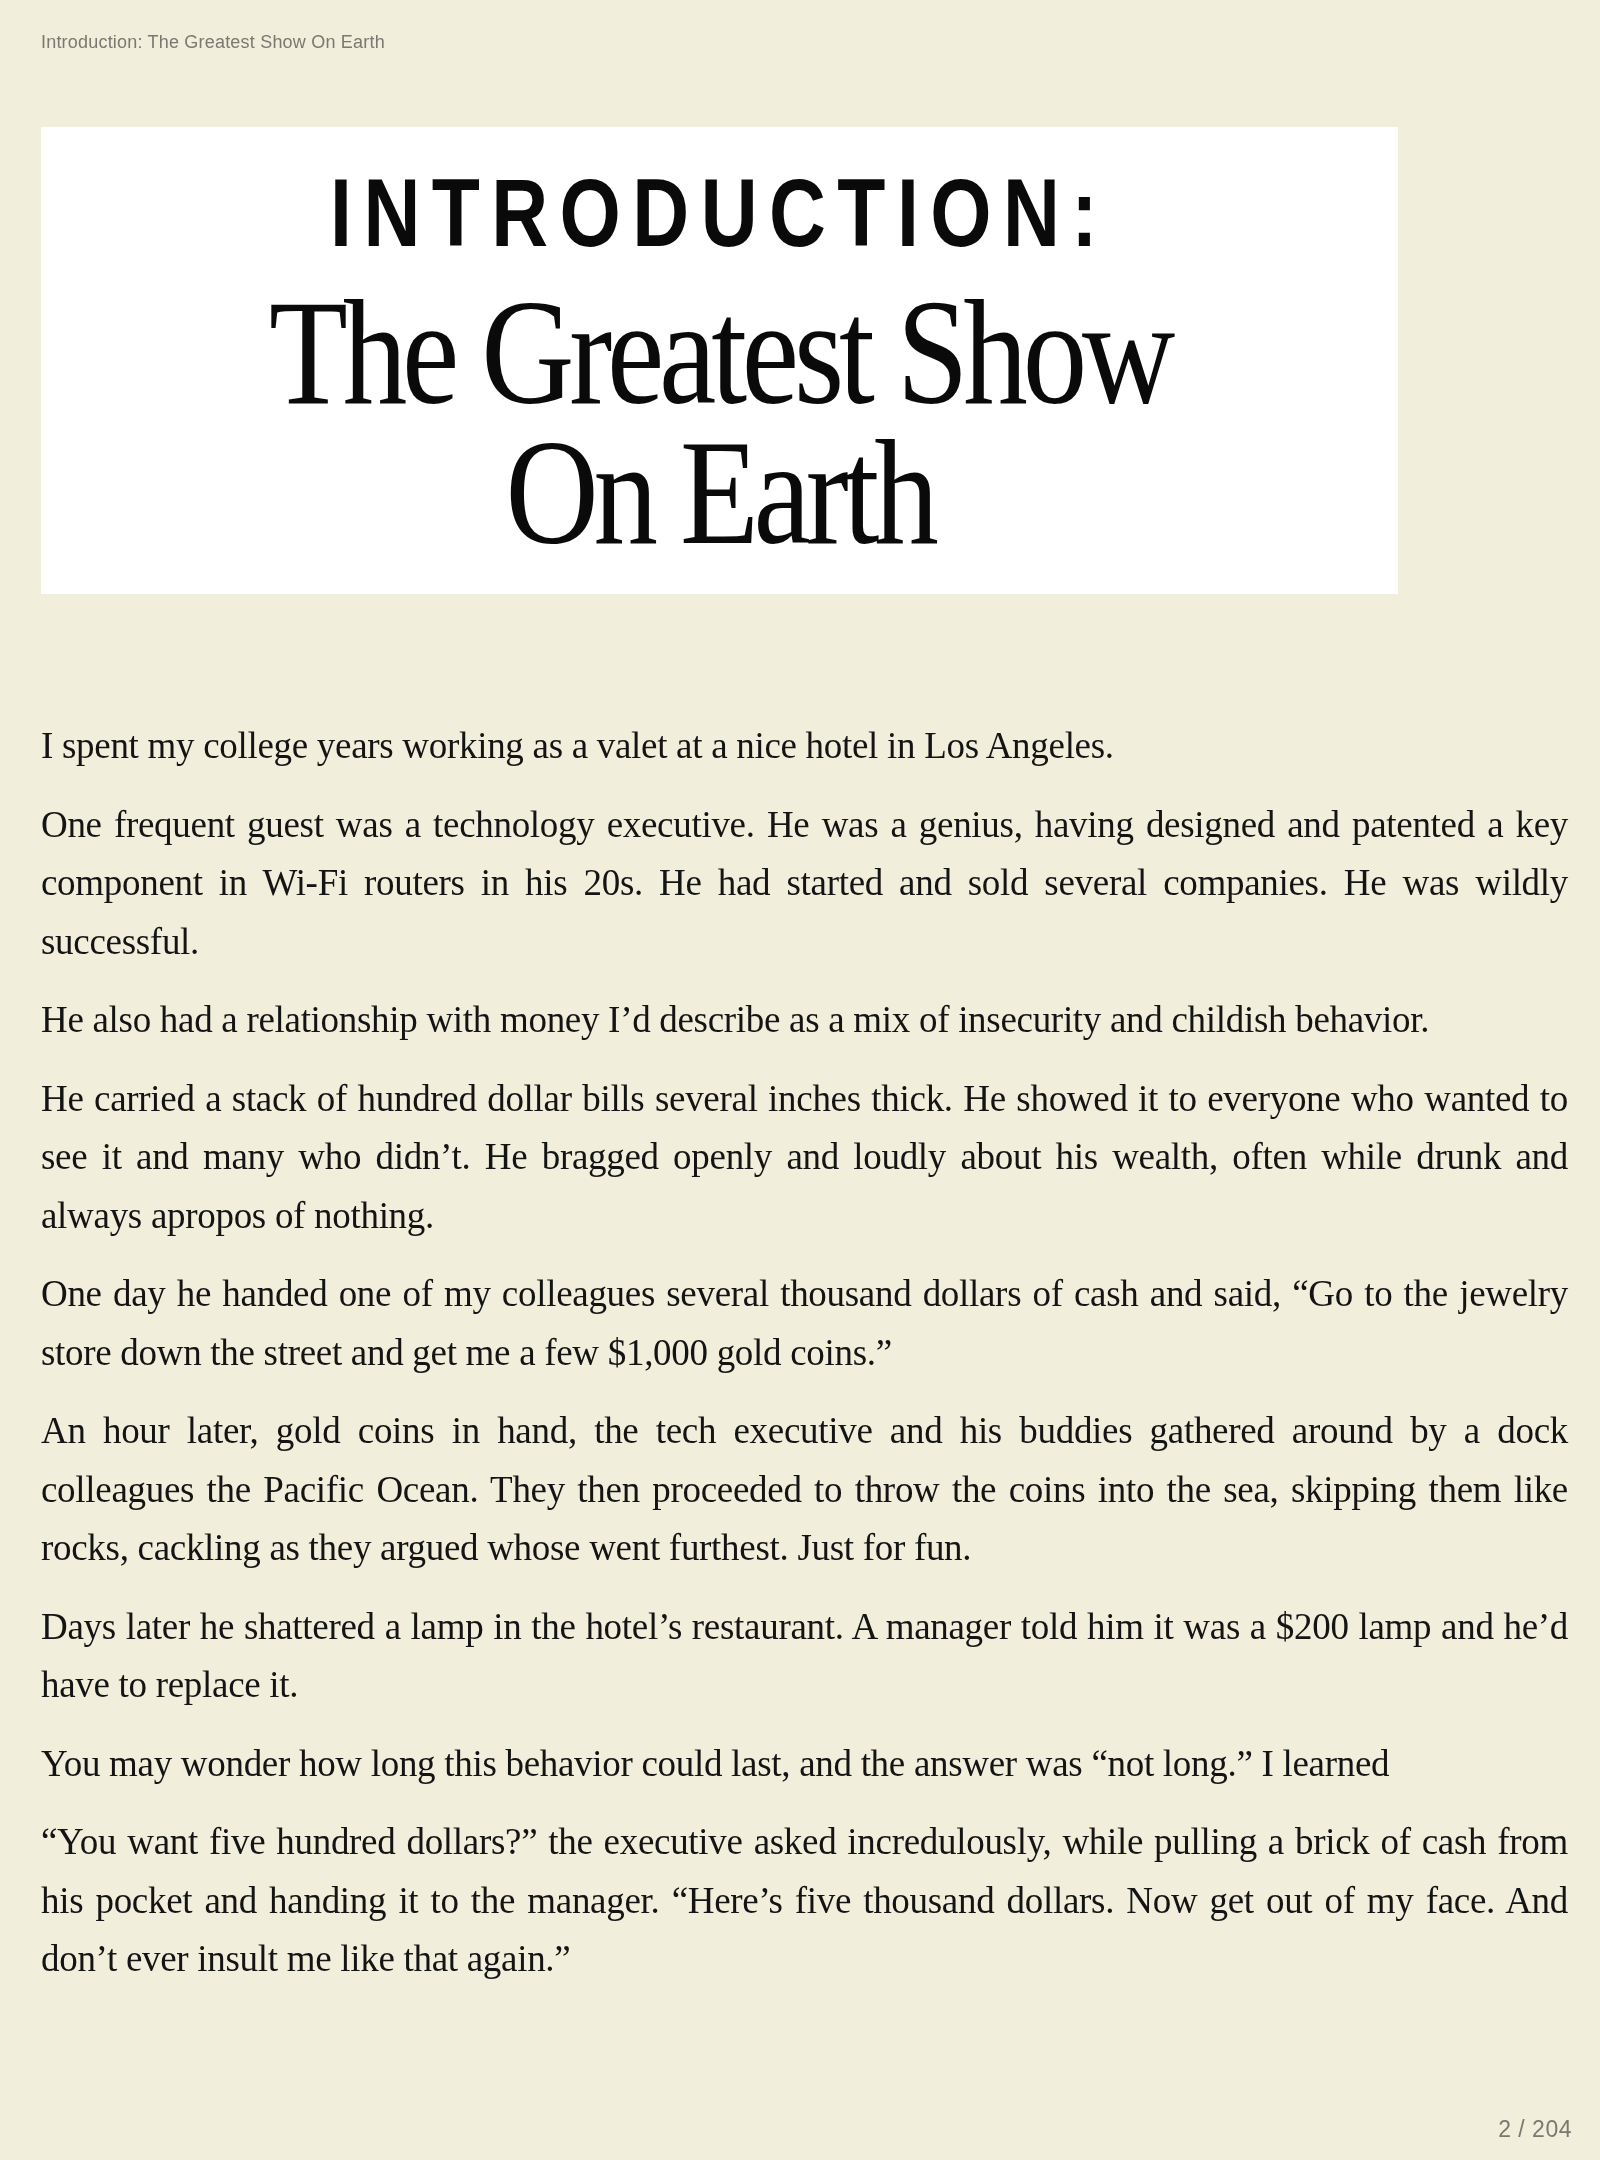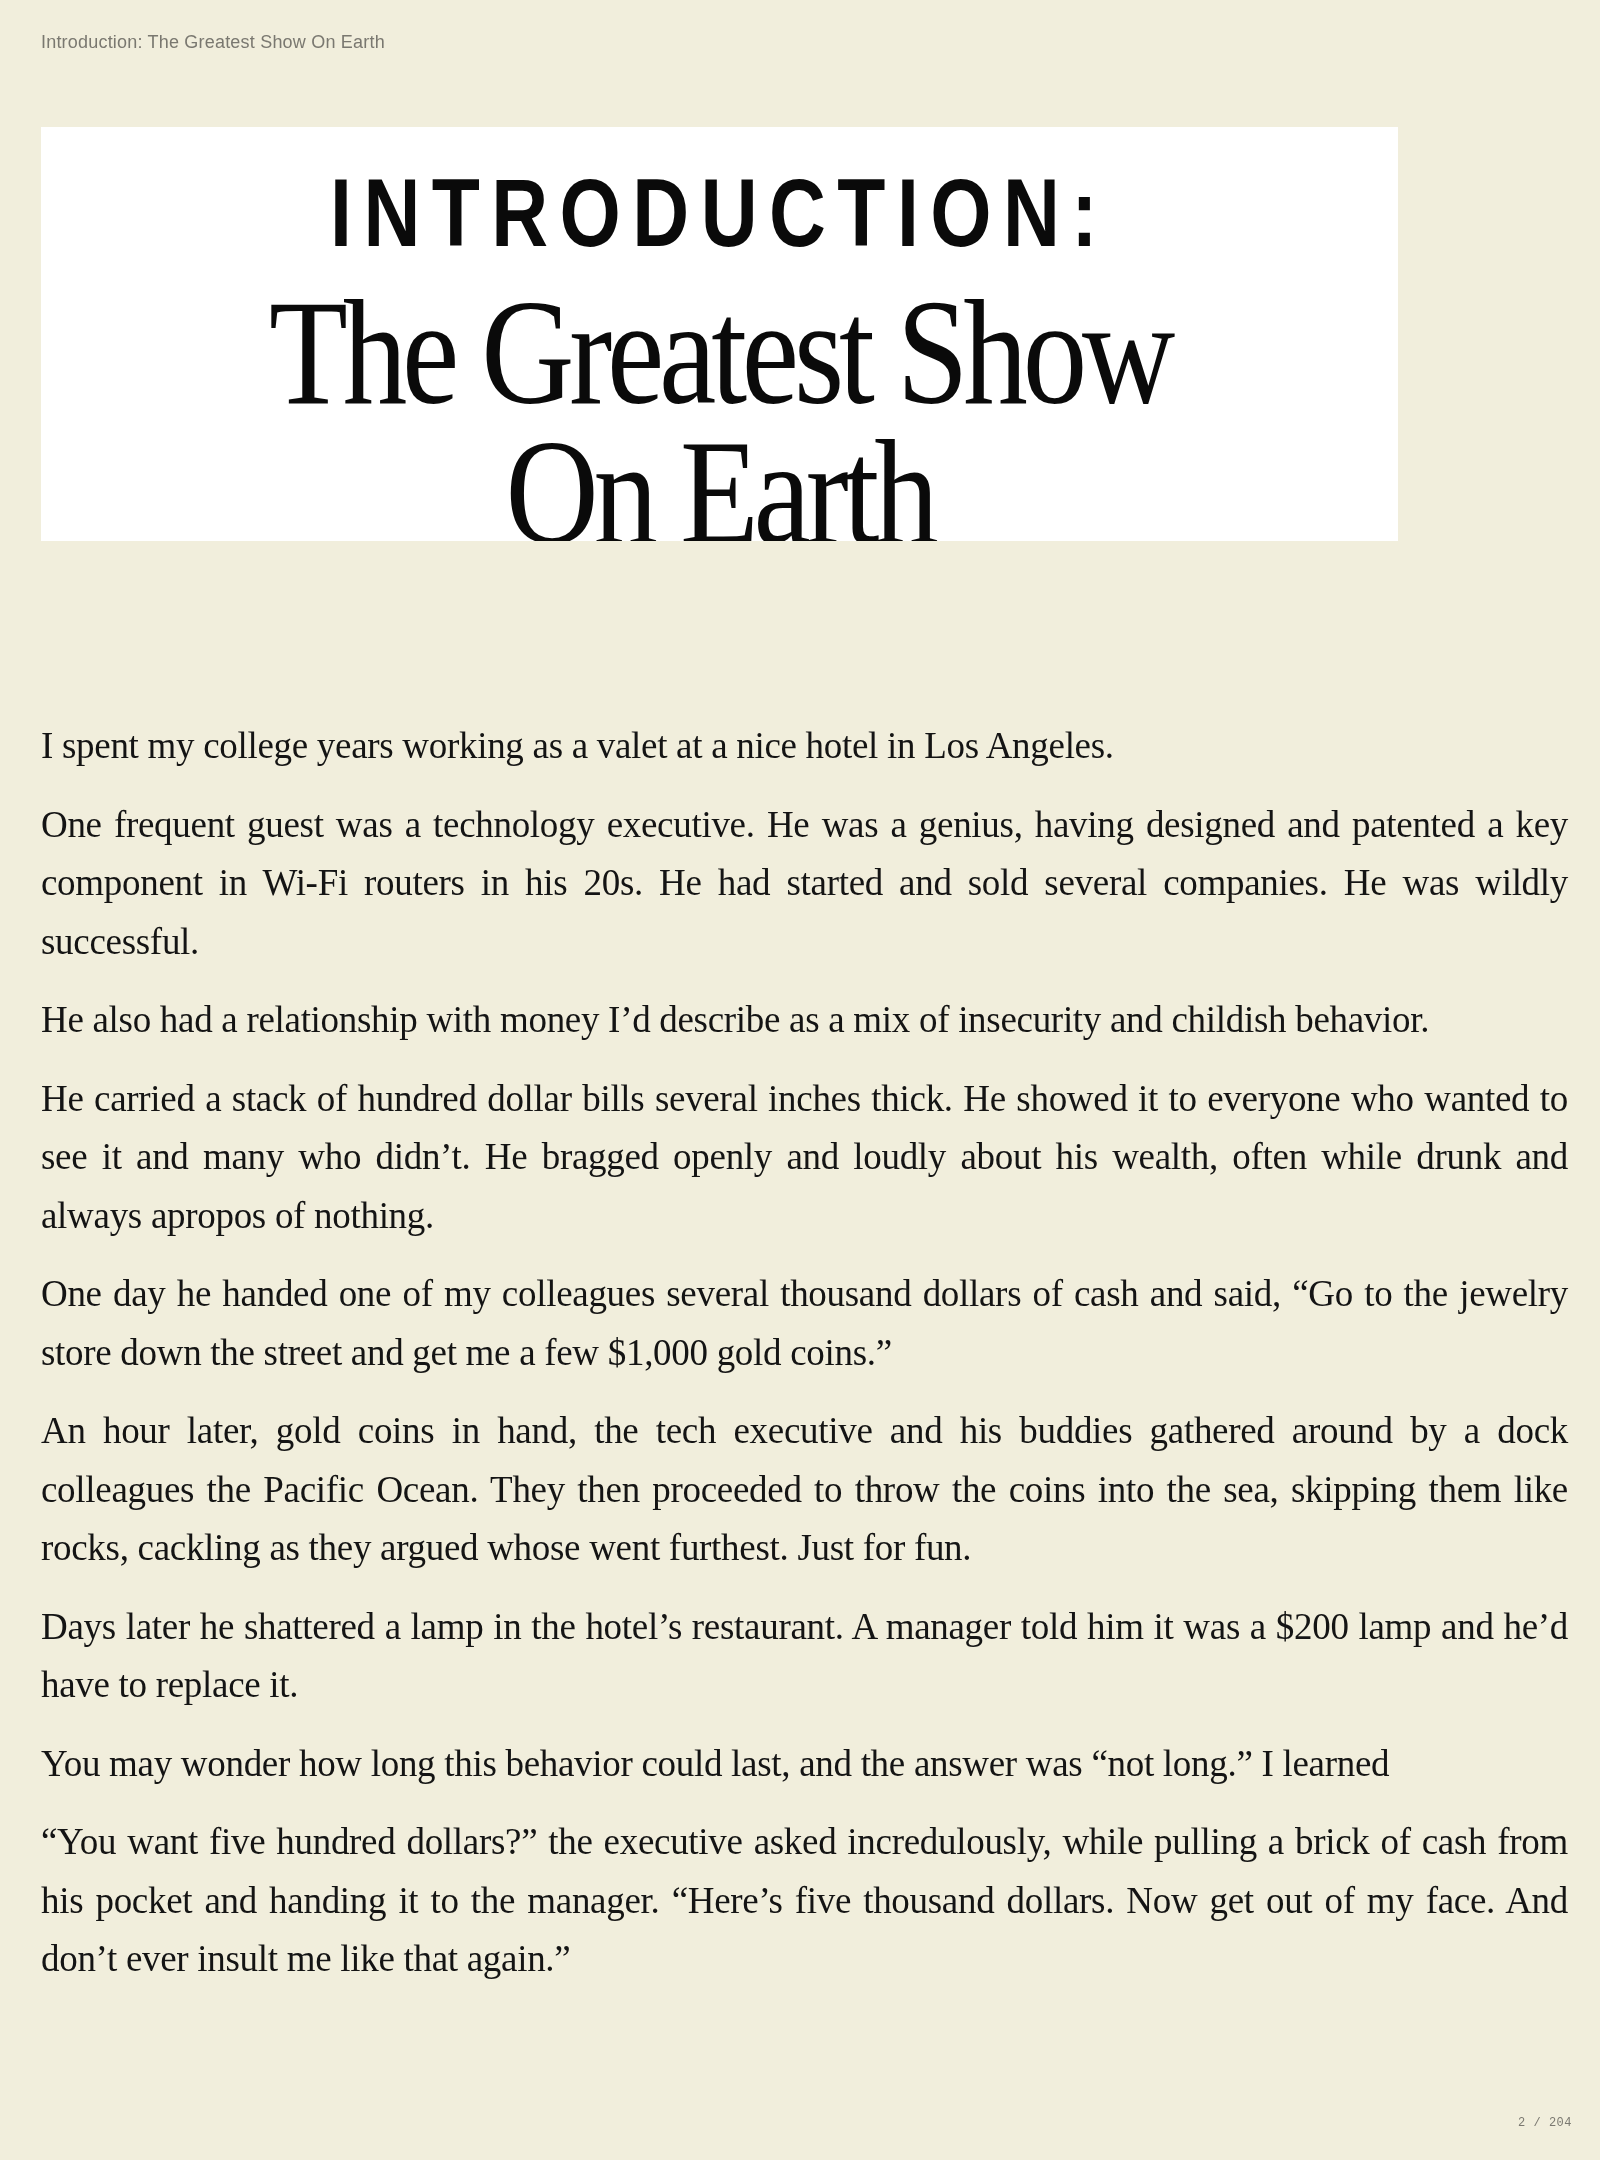--- a/index.html
+++ b/index.html
@@ -22,21 +22,21 @@
       font-family: Liberation Sans, sans-serif;
       font-size: 18px;
       color: #7a7870;
       letter-spacing: 0.2px;
     }
     .chapter-image {
       position: absolute;
       left: 41px;
       top: 127px;
       width: 1357px;
-      height: 414px;
+      height: 467px;
       background: #ffffff;
       text-align: center;
       overflow: hidden;
     }
     .chapter-kicker {
       position: absolute;
       left: 0;
       right: 0;
       top: 38px;
       font-family: "Liberation Sans", "DejaVu Sans", sans-serif;
@@ -74,22 +74,22 @@
       font-size: 37px;
       line-height: 58.5px;
       text-align: justify;
       letter-spacing: -0.3px;
       word-spacing: 0px;
     }
     .page-number {
       position: absolute;
       right: 28px;
       top: 2116px;
-      font-family: Liberation Mono, monospace;
-      font-size: 12px;
+      font-family: Liberation Sans, sans-serif;
+      font-size: 23px;
       color: #7a7870;
       letter-spacing: 0.5px;
     }
   </style>
 </head>
 <body>
 
 <div class="running-header">Introduction: The Greatest Show On Earth</div>
 
 <div class="chapter-image">

